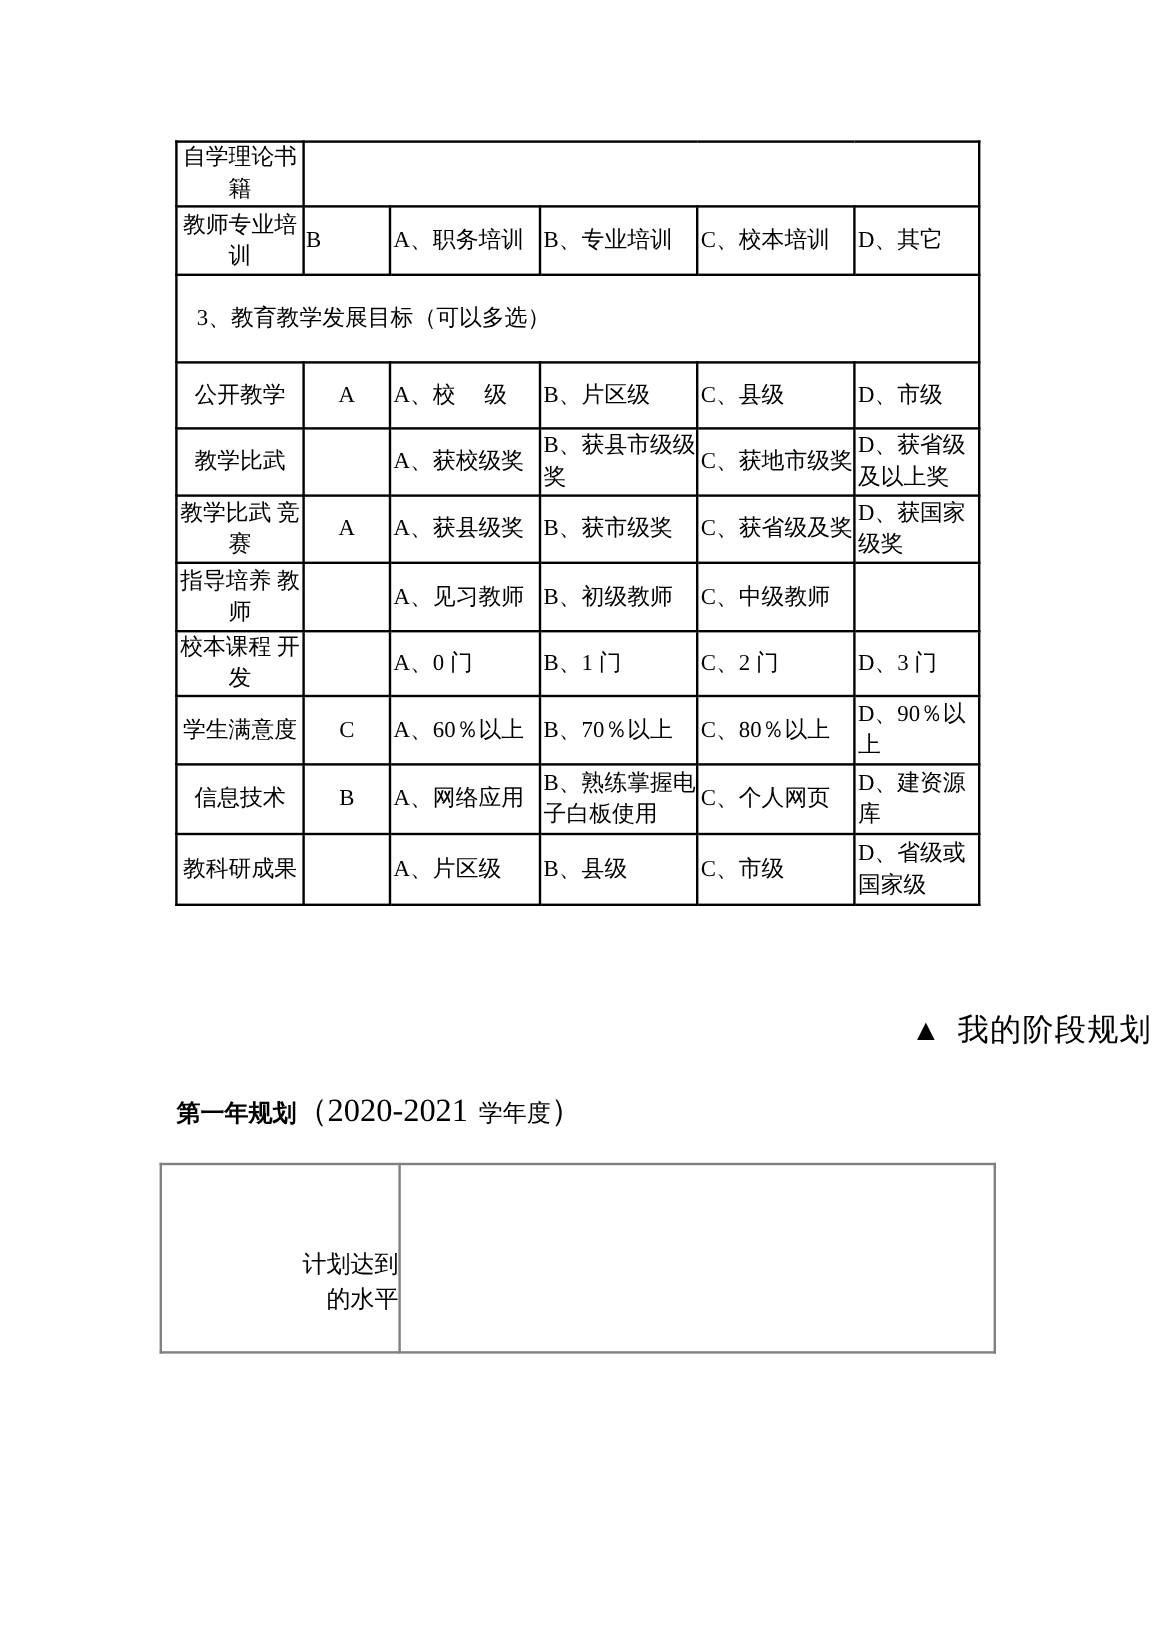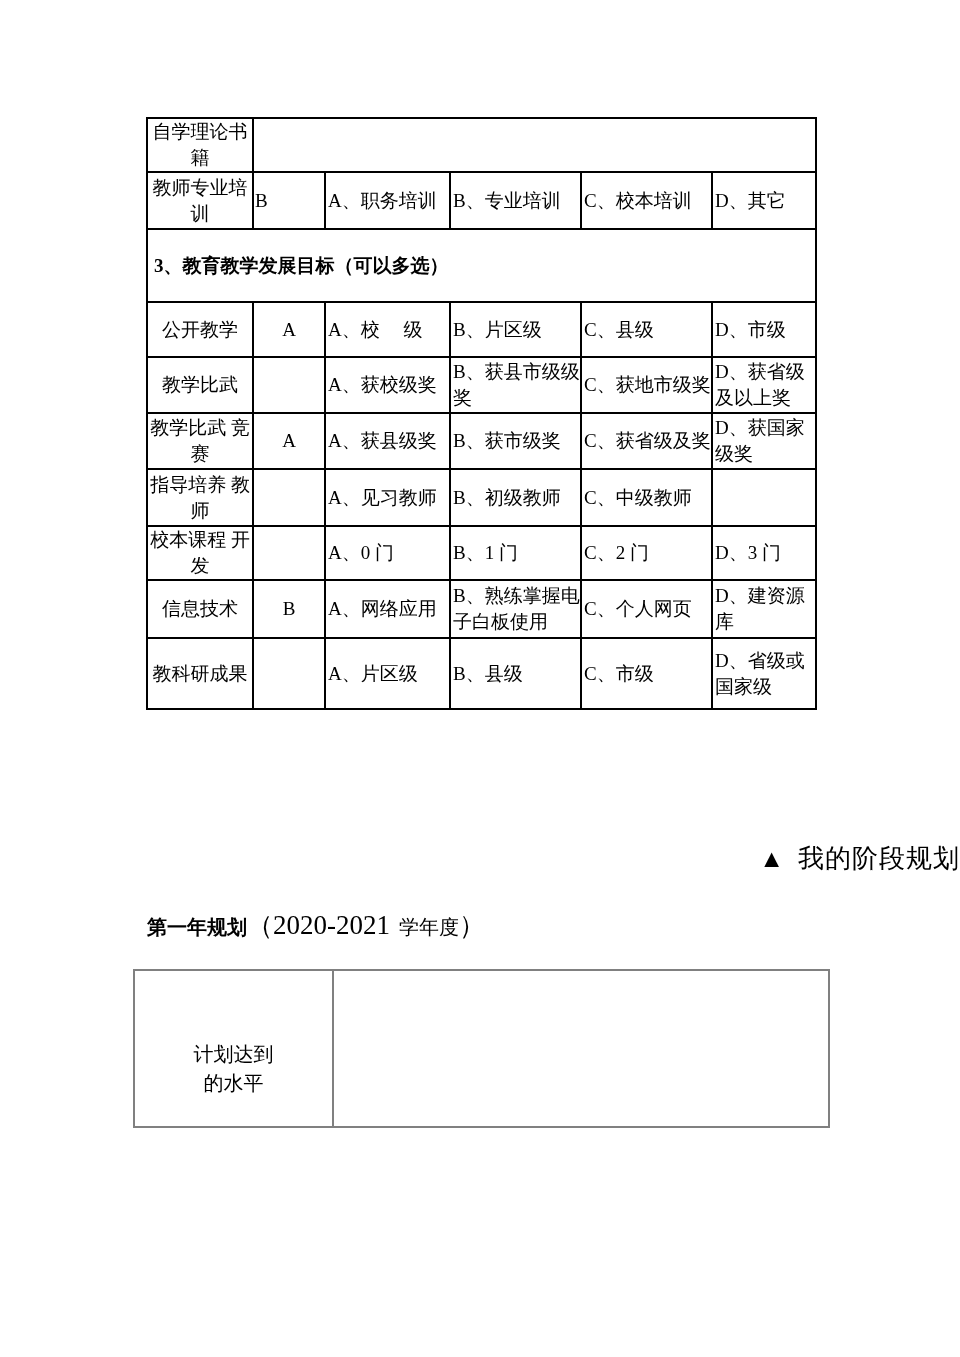--- a/index.html
+++ b/index.html
@@ -16,21 +16,21 @@
     border-collapse:collapse; table-layout:fixed;border-radius:20px;
   }
   table.main td {
     border:2px solid #000; font-size:19px; line-height:26px;
     vertical-align:middle; overflow:hidden;
   }
   td.lab  { text-align:center; padding:0 1px; }
   td.ans  { text-align:center; }
   td.ansL { text-align:left; padding-left:1px; }
   td.opt  { text-align:left; padding:1px 0 1px 2px; }
-  td.sec  { font-weight:bold; font-size:20px; padding-left:6px;margin-top:18px; }
+  td.sec  { font-weight:normal; font-size:20px; padding-left:16px;margin-top:18px; }
 
   
   .stage-heading {
     position:absolute; left:0; top:843px; width:100%;
     text-align:right; font-size:26px; line-height:32px; letter-spacing:1px;
   }
   .stage-heading .tri { font-size:25px; margin-right:14px; letter-spacing:0; }
 
   
   .year-line {
@@ -41,21 +41,21 @@
   .year-line .paren { font-size:26px; }
   .year-line .years { font-size:27px; font-family:"Liberation Serif","DejaVu Serif",serif; }
   .year-line .suffix { margin-left:9px; }
 
   
   table.plan {
     position:absolute; left:133px; top:969px; width:695px;
     border-collapse:collapse; table-layout:fixed;
   }
   table.plan td { border:2px solid #808080; vertical-align:middle; }
-  td.plan-lab { height:157px; text-align:center; font-size:20px; }
+  td.plan-lab { height:157px; text-align:right; font-size:20px; }
   .plan-lab-inner { line-height:29px; margin-top:40px; }
 </style>
 </head>
 <body>
 
 <div class="page">
 
   <table class="main">
     <colgroup>
       <col style="width:106px">
@@ -114,29 +114,37 @@
         <td class="opt"></td>
       </tr>
       <tr style="height:47px">
         <td class="lab">校本课程 开发</td>
         <td class="ans"></td>
         <td class="opt">A、0 门</td>
         <td class="opt">B、1 门</td>
         <td class="opt">C、2 门</td>
         <td class="opt">D、3 门</td>
       </tr>
+      <tr style="height:57px">
+        <td class="lab">学生满意度</td>
+        <td class="ans">C</td>
+        <td class="opt">A、60％以上</td>
+        <td class="opt">B、70％以上</td>
+        <td class="opt">C、80％以上</td>
+        <td class="opt">D、90％以上</td>
+      </tr>
       <tr style="height:58px">
         <td class="lab">信息技术</td>
         <td class="ans">B</td>
         <td class="opt">A、网络应用</td>
         <td class="opt">B、熟练掌握电子白板使用</td>
         <td class="opt">C、个人网页</td>
         <td class="opt">D、建资源库</td>
       </tr>
-      <tr style="height:71px">
+      <tr style="height:59px">
         <td class="lab">教科研成果</td>
         <td class="ans"></td>
         <td class="opt">A、片区级</td>
         <td class="opt">B、县级</td>
         <td class="opt">C、市级</td>
         <td class="opt">D、省级或国家级</td>
       </tr>
     </tbody>
   </table>
 

